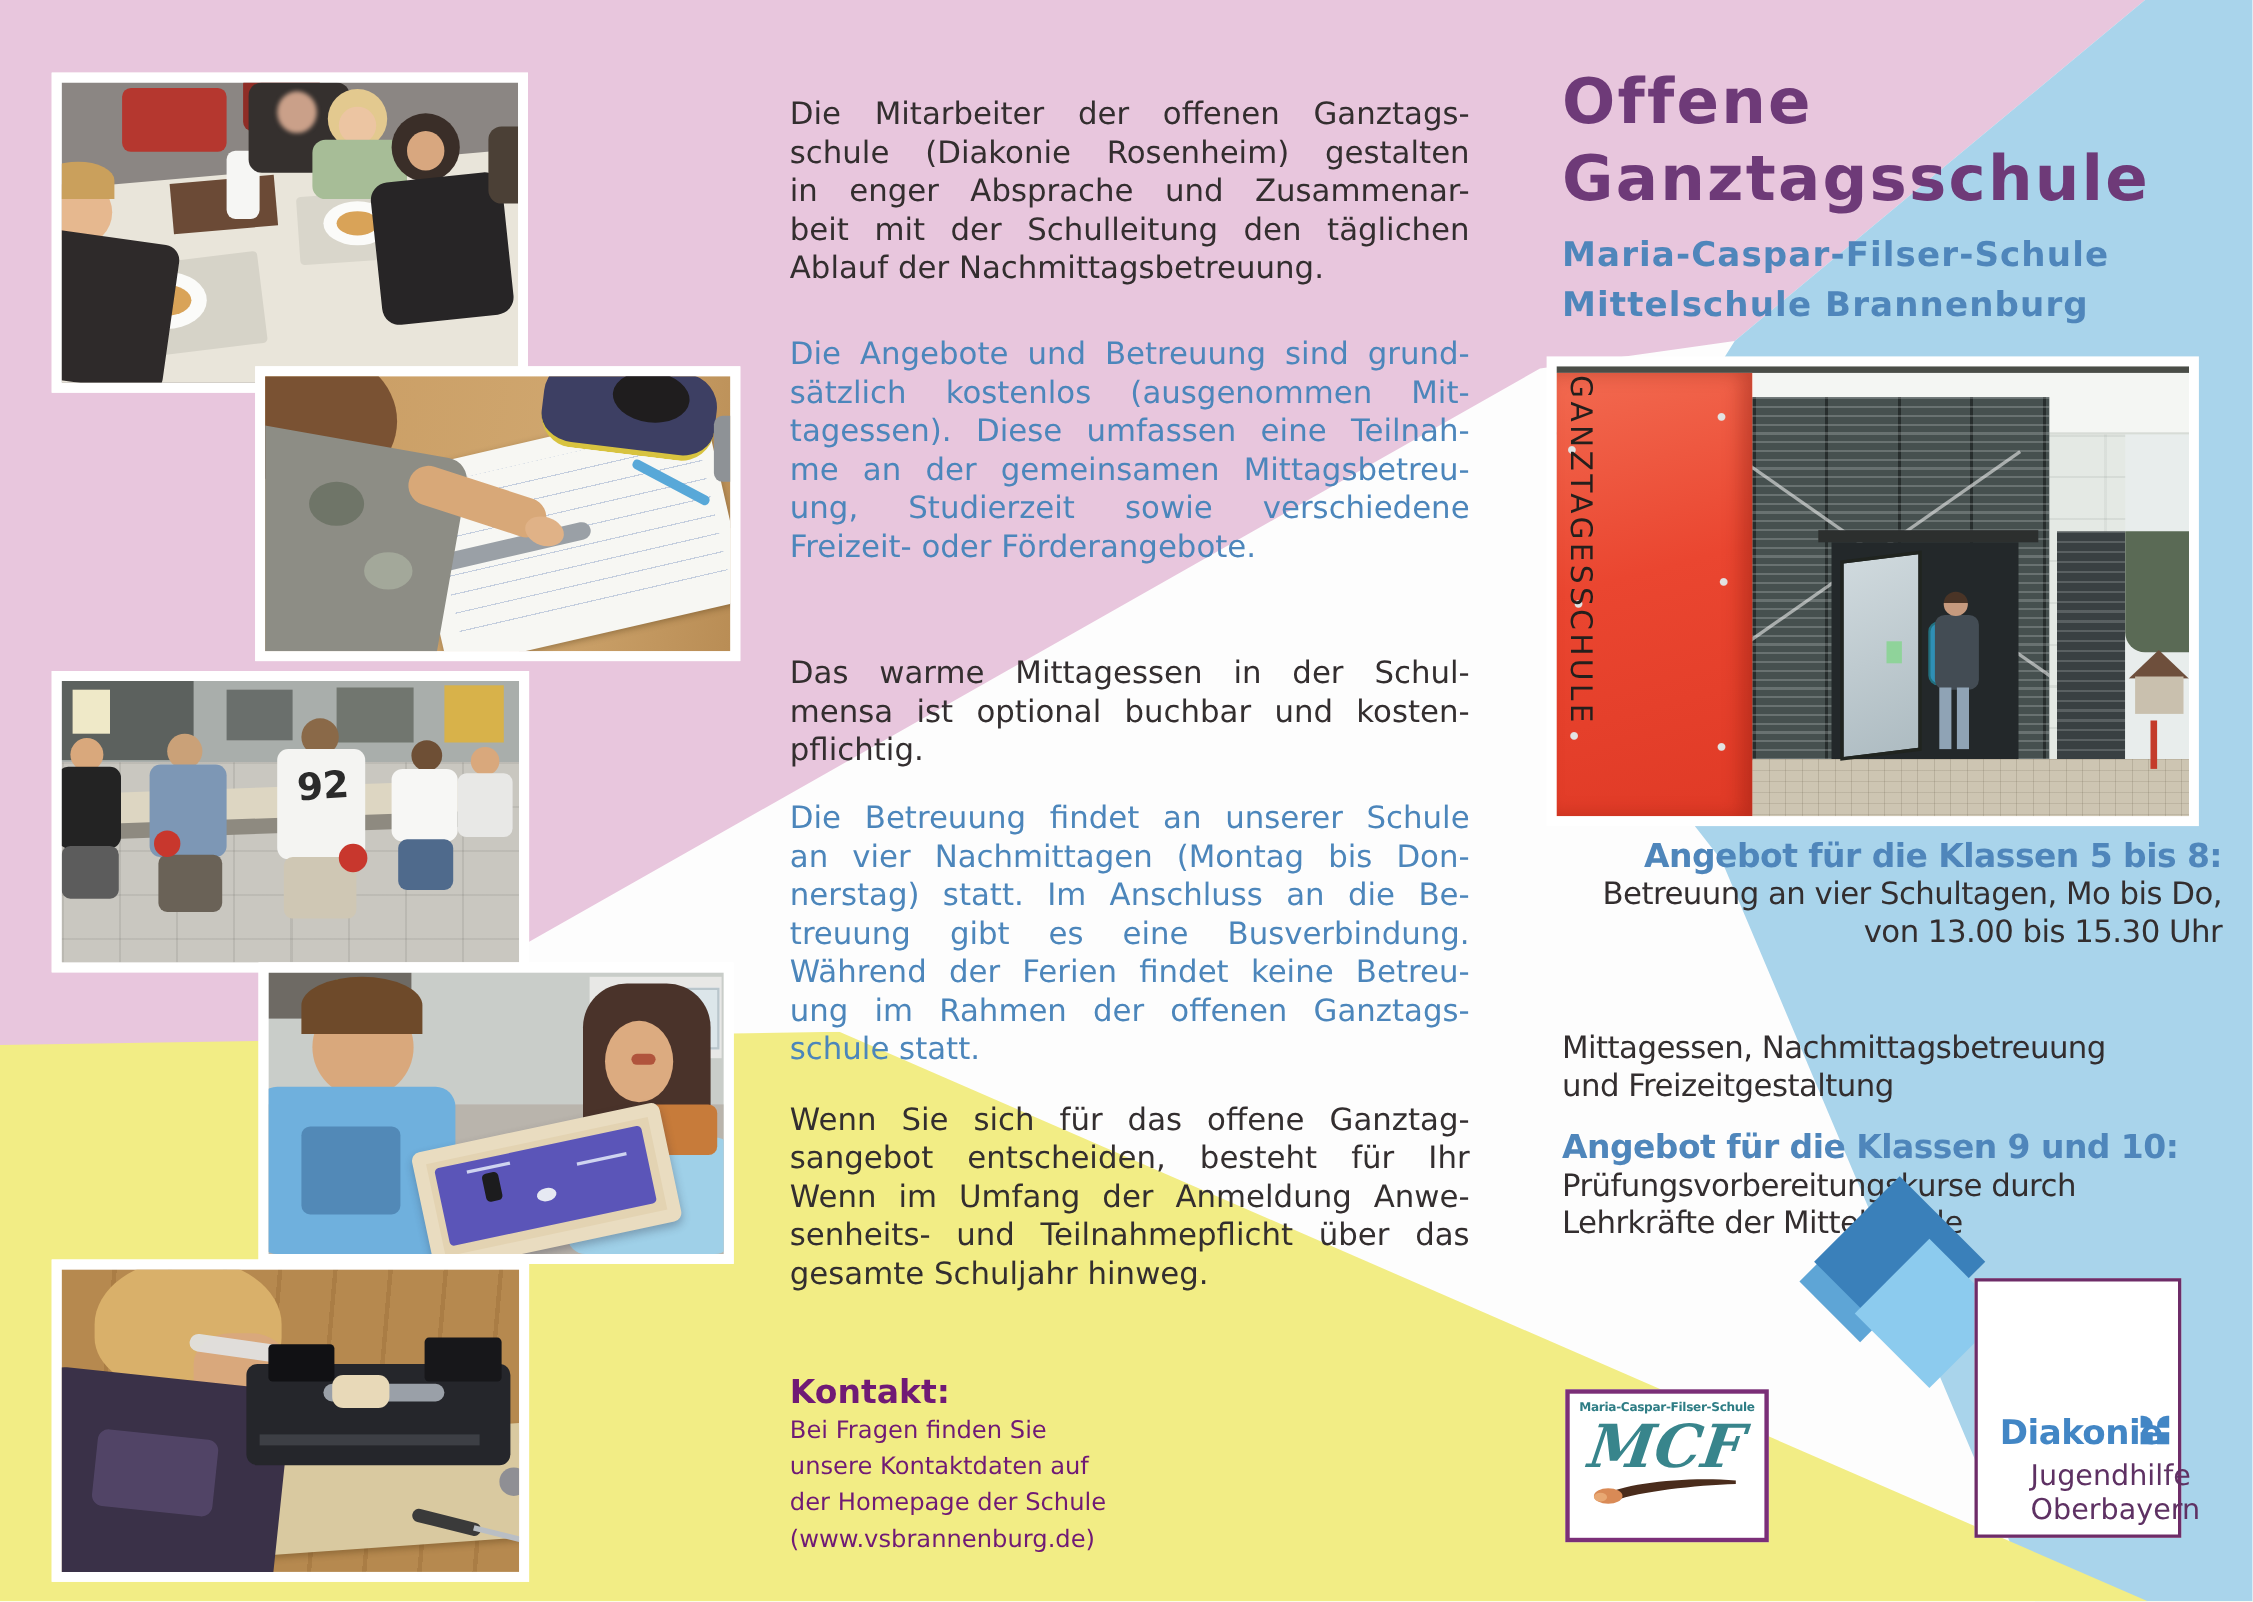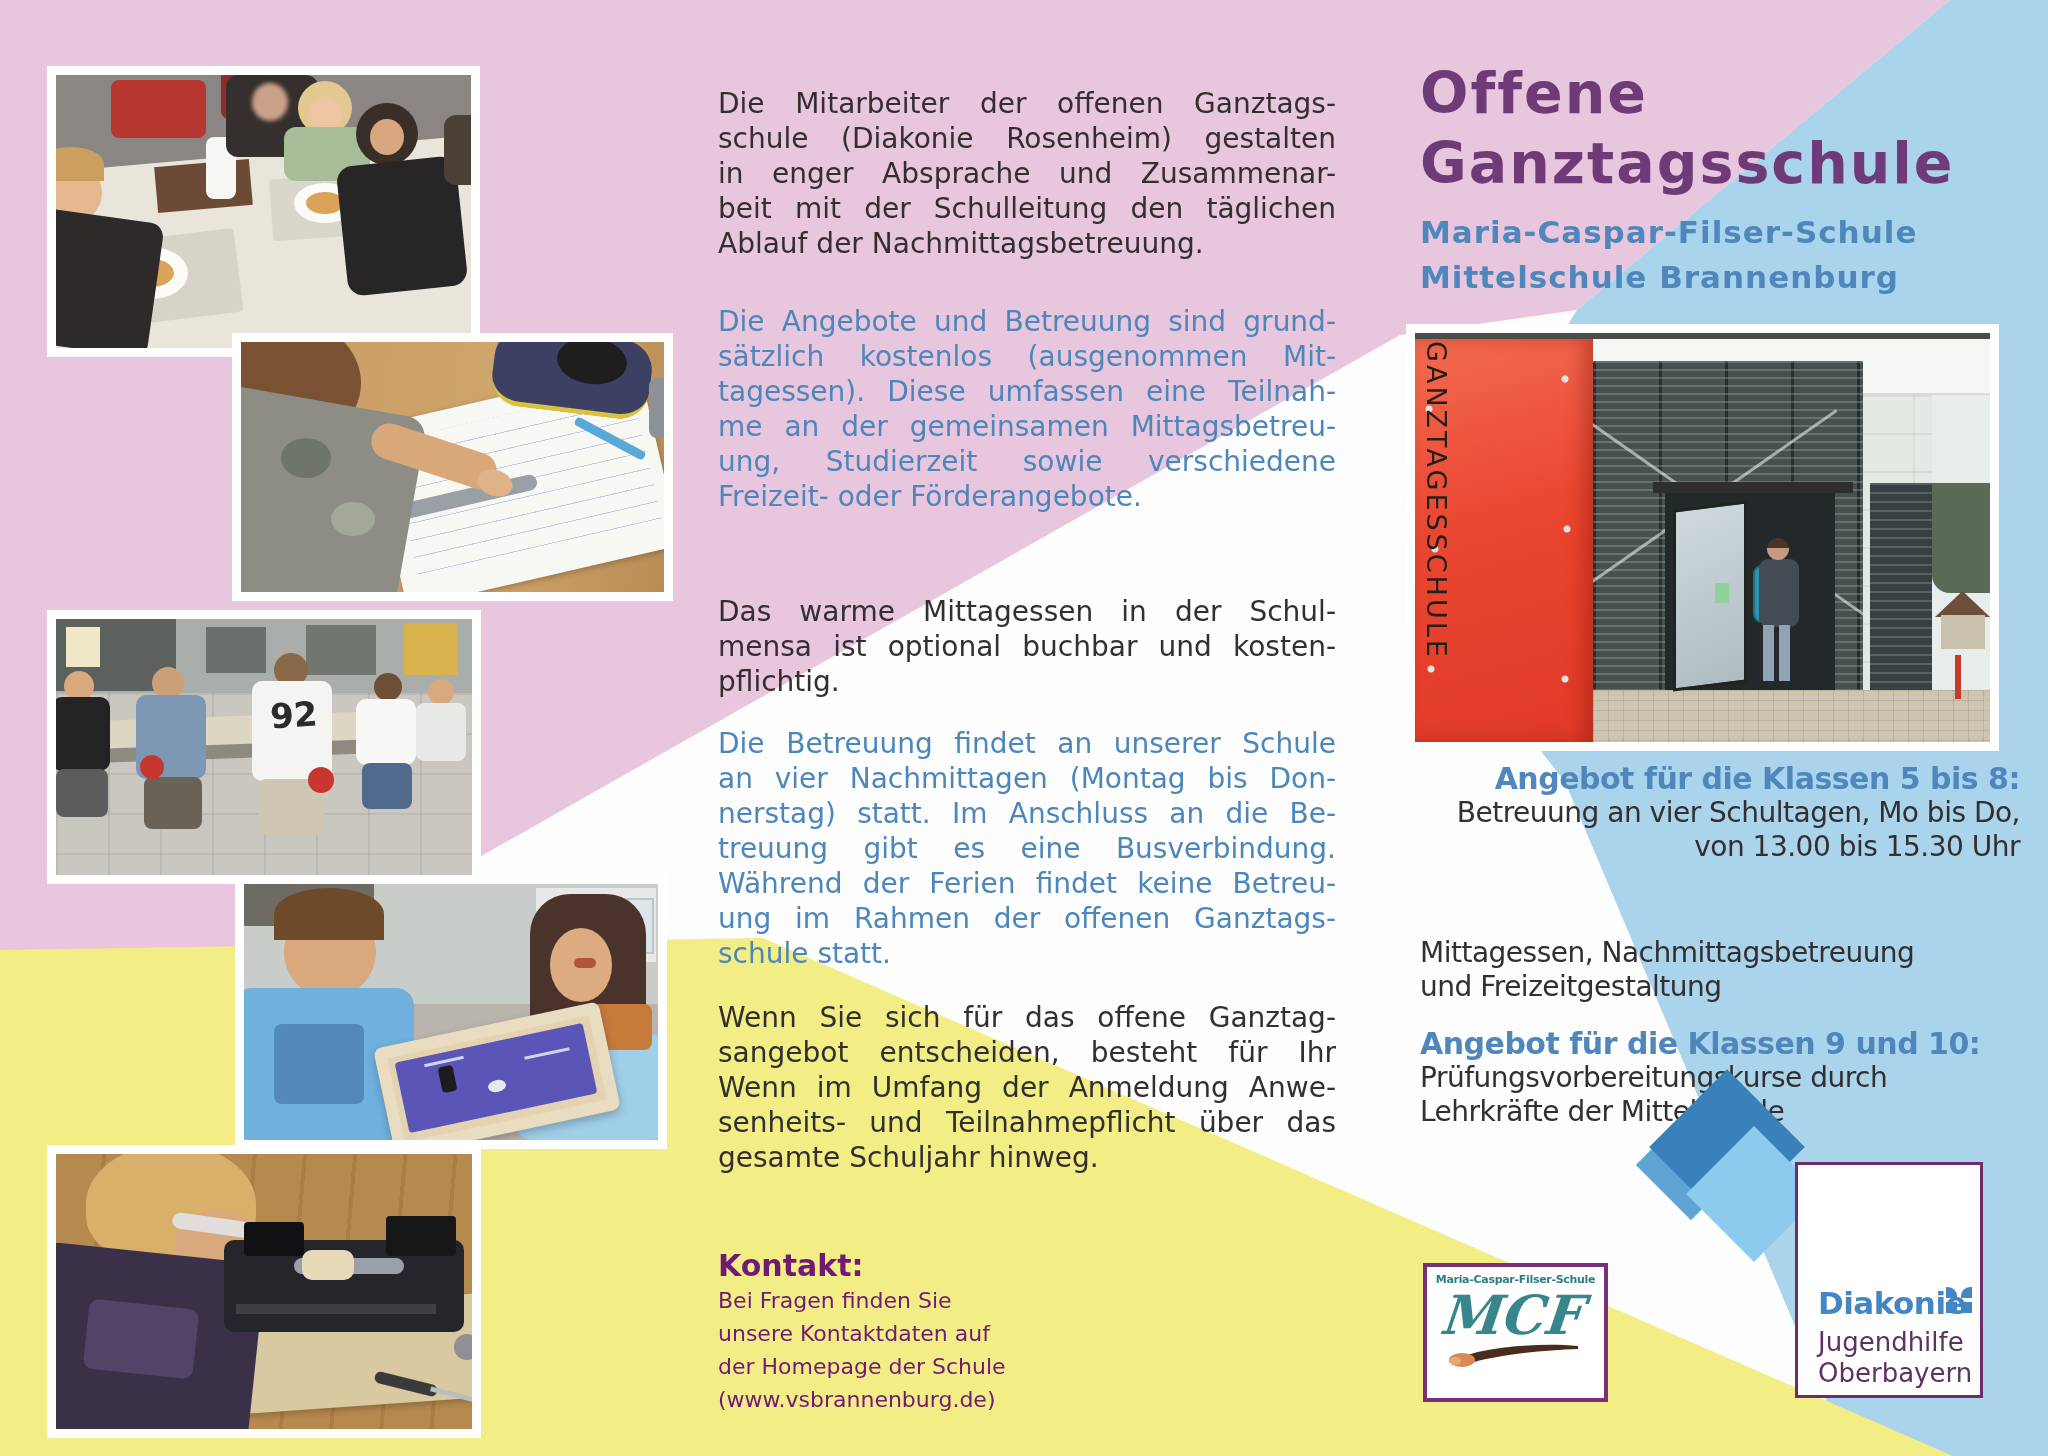--- a/index.html
+++ b/index.html
@@ -86,21 +86,21 @@
   .diak{position:absolute;left:1795px;top:1162px;width:188px;height:236px;background:#fff;border:3px solid #6e2c68;
        box-sizing:border-box;z-index:6;}
   .diak .d-brand{position:absolute;left:20px;top:120px;font-size:31px;font-weight:700;color:#4286c5;letter-spacing:-0.5px;}
   .diak .d-mark{position:absolute;left:148px;top:122px;width:26px;height:26px;}
   .diak .d-mark .q{position:absolute;width:11px;height:11px;background:#4286c5;}
   .diak .d-mark .q1{left:0;top:0;border-radius:0 9px 0 0;}
   .diak .d-mark .q2{right:0;top:0;border-radius:9px 0 0 0;}
   .diak .d-mark .q3{left:0;bottom:0;}
   .diak .d-mark .q4{right:0;bottom:0;}
   .diak .d-lines{position:absolute;left:20px;top:162px;color:#5e3163;font-size:26px;}
-  .diak .d-lines .line{line-height:31px;}
+  .diak .d-lines .line{line-height:31px;margin-left:28px;}
   .diamond{position:absolute;z-index:1;}
   .dm1{left:1672px;top:1092px;width:110px;height:110px;background:#3a80ba;transform:rotate(45deg);}
   .dm2{left:1706px;top:1146px;width:96px;height:96px;background:#8ccbee;transform:rotate(45deg);}
   .dm3{left:1652px;top:1126px;width:78px;height:78px;background:#5ea5d6;transform:rotate(45deg);}
   .txt{position:absolute;font-weight:700;}
 </style>
 </head>
 <body>
 
 <div class="page">

